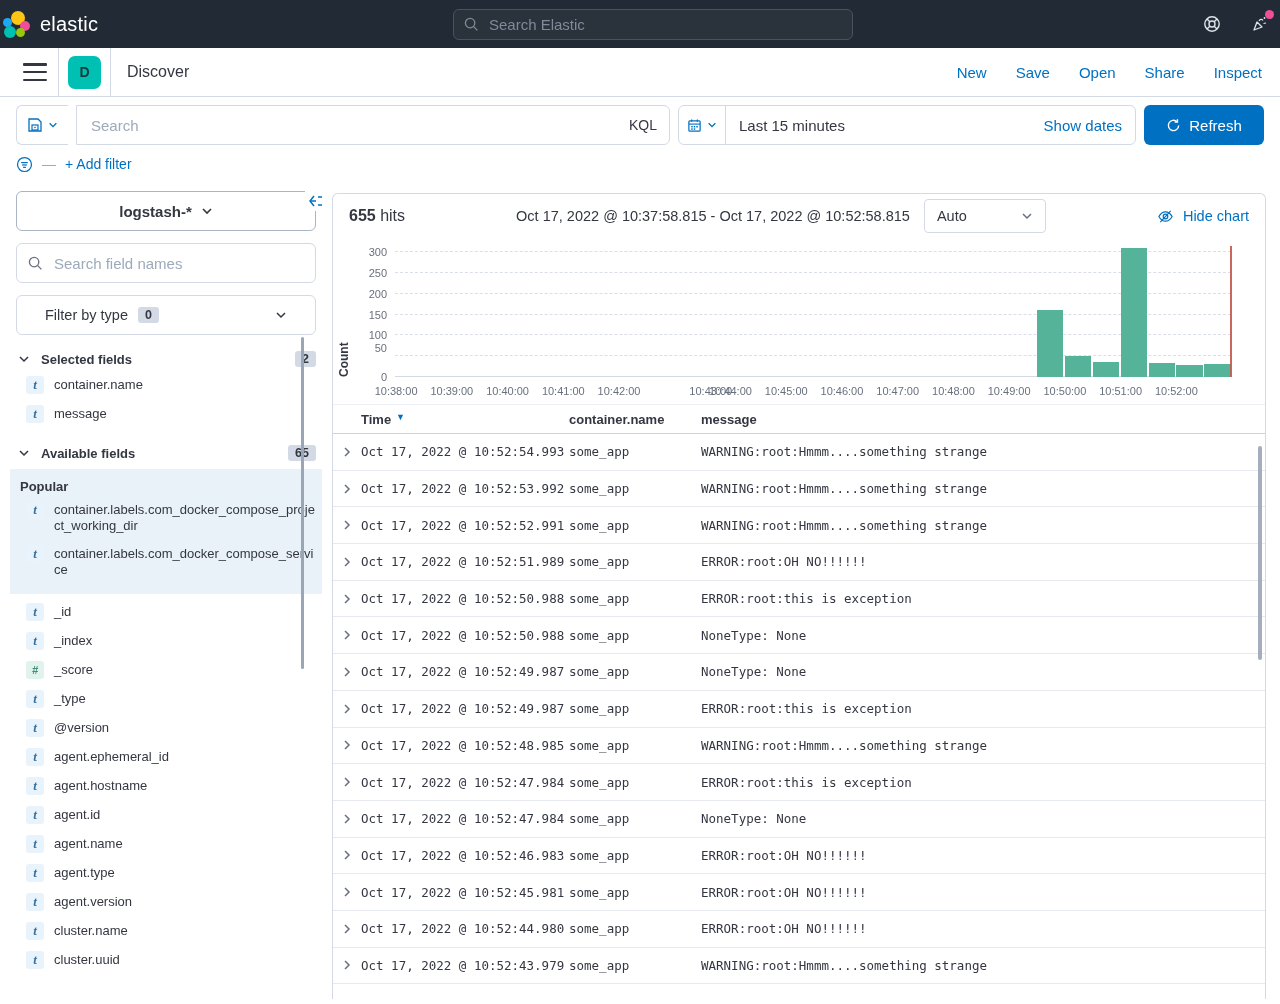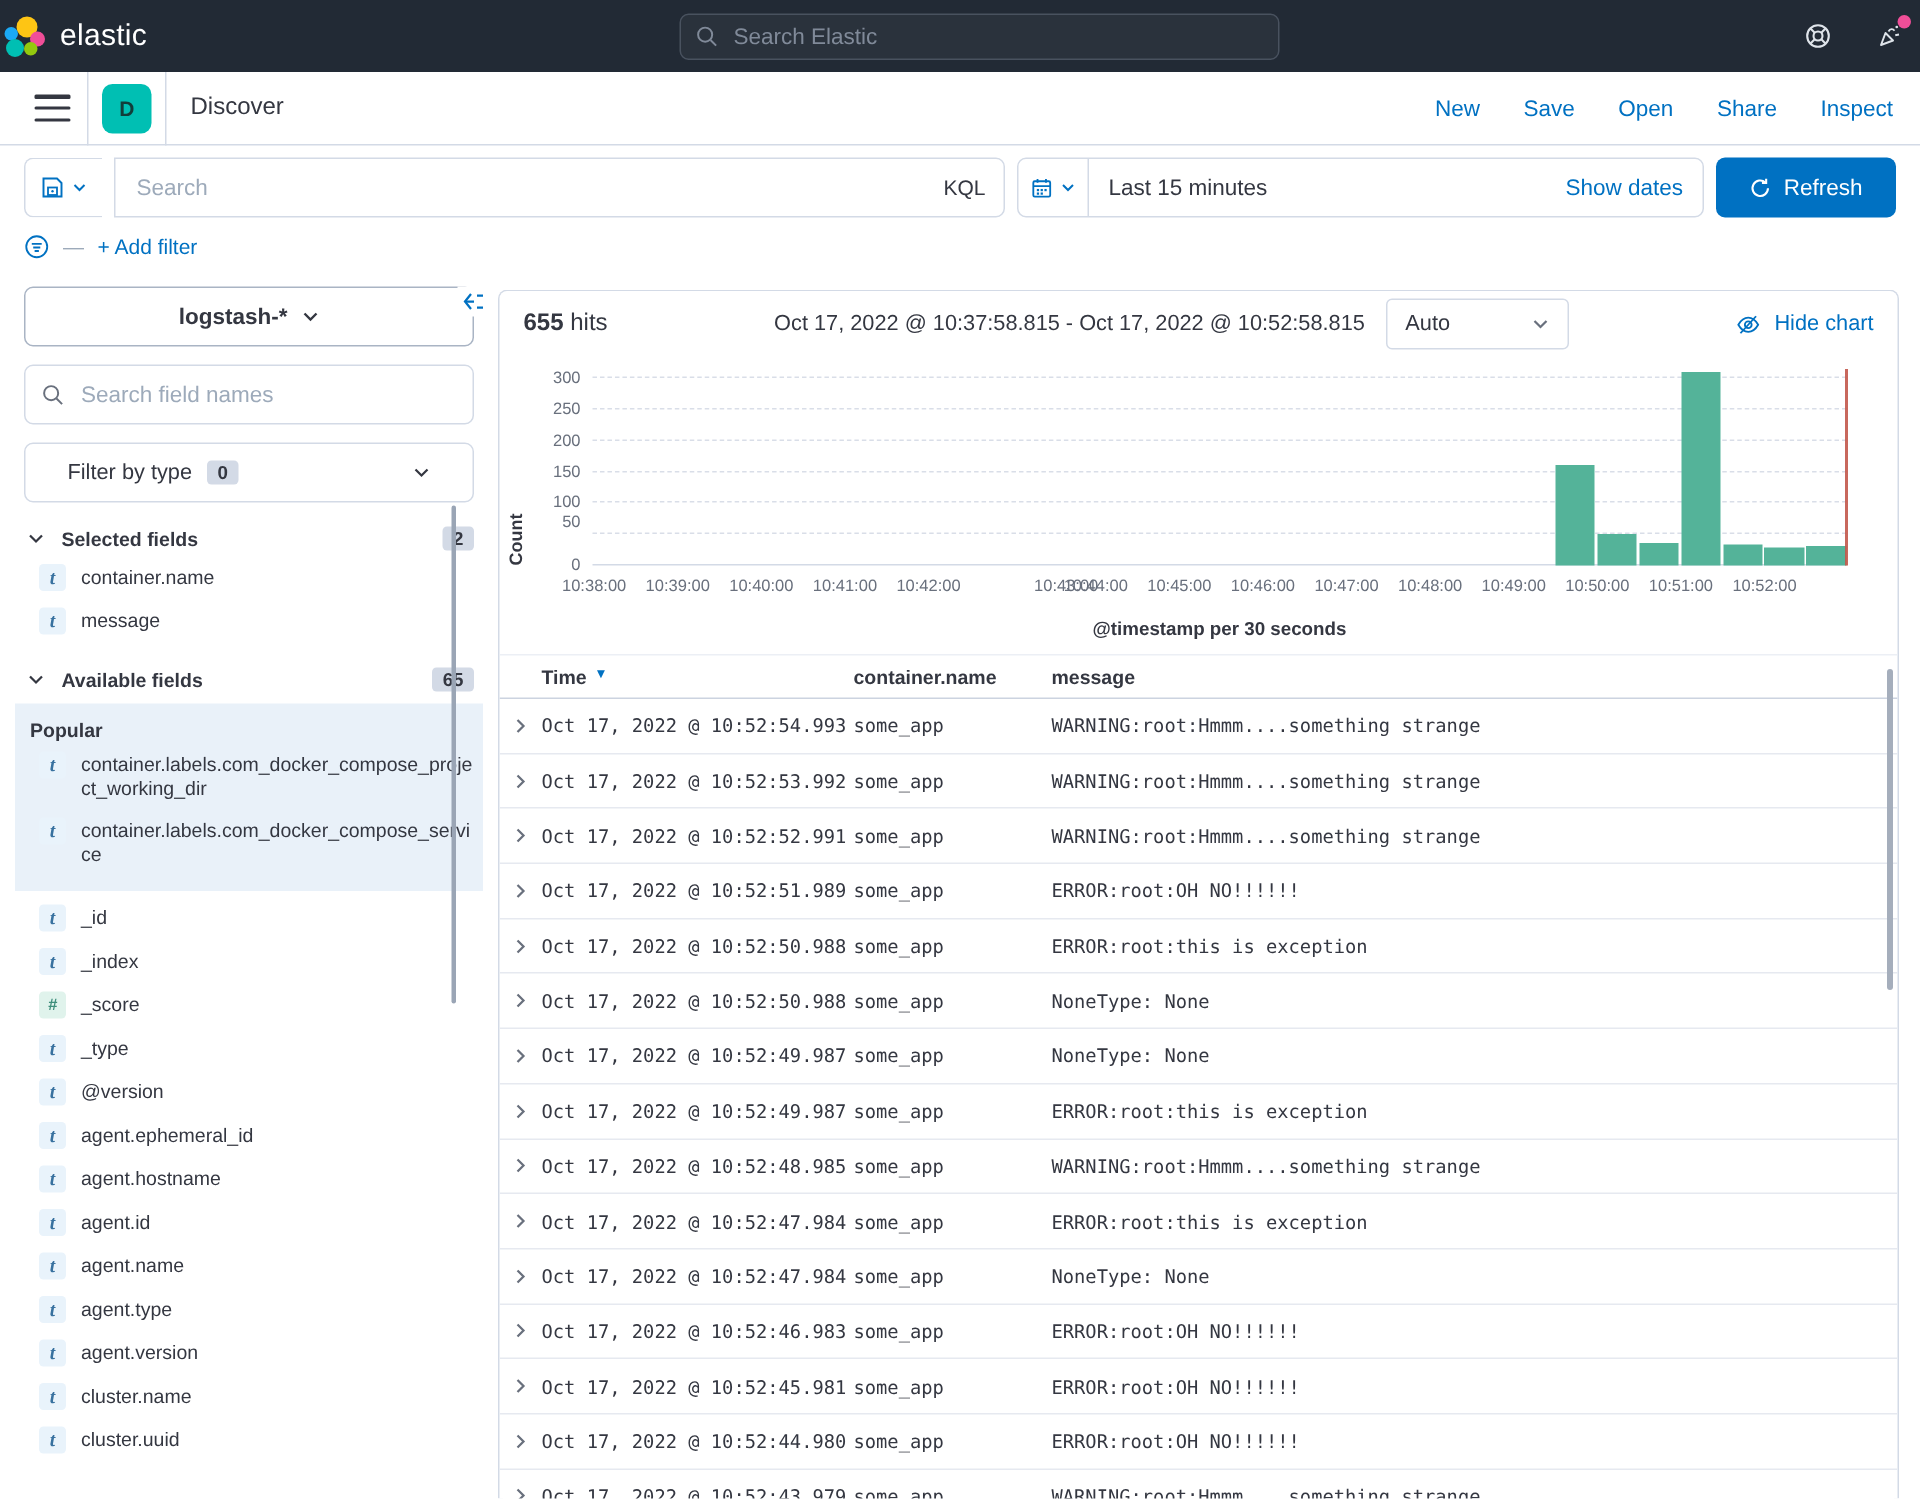--- a/index.html
+++ b/index.html
@@ -435,21 +435,20 @@
           <div class="xtick" style="left: 843.367px;">10:52:00</div>
         </div>
     <div class="ytick" style="top: 133px;">0</div>
         <div class="ytick" style="top: 104px;">50</div>
         <div class="ytick" style="top: 91.3333px;">100</div>
         <div class="ytick" style="top: 70.5px;">150</div>
         <div class="ytick" style="top: 49.6667px;">200</div>
         <div class="ytick" style="top: 28.8333px;">250</div>
         <div class="ytick" style="top: 8px;">300</div>
       </div>
-    <div class="caption">@timestamp per 30 seconds</div>
 
     <div class="thead">
       <span class="c-exp"></span>
       <span class="c-time">
         <span>Time</span>
         <span class="sort-arrow">▼</span>
       </span>
       <span class="c-cont">container.name</span>
       <span class="c-msg">message</span>
     </div>

